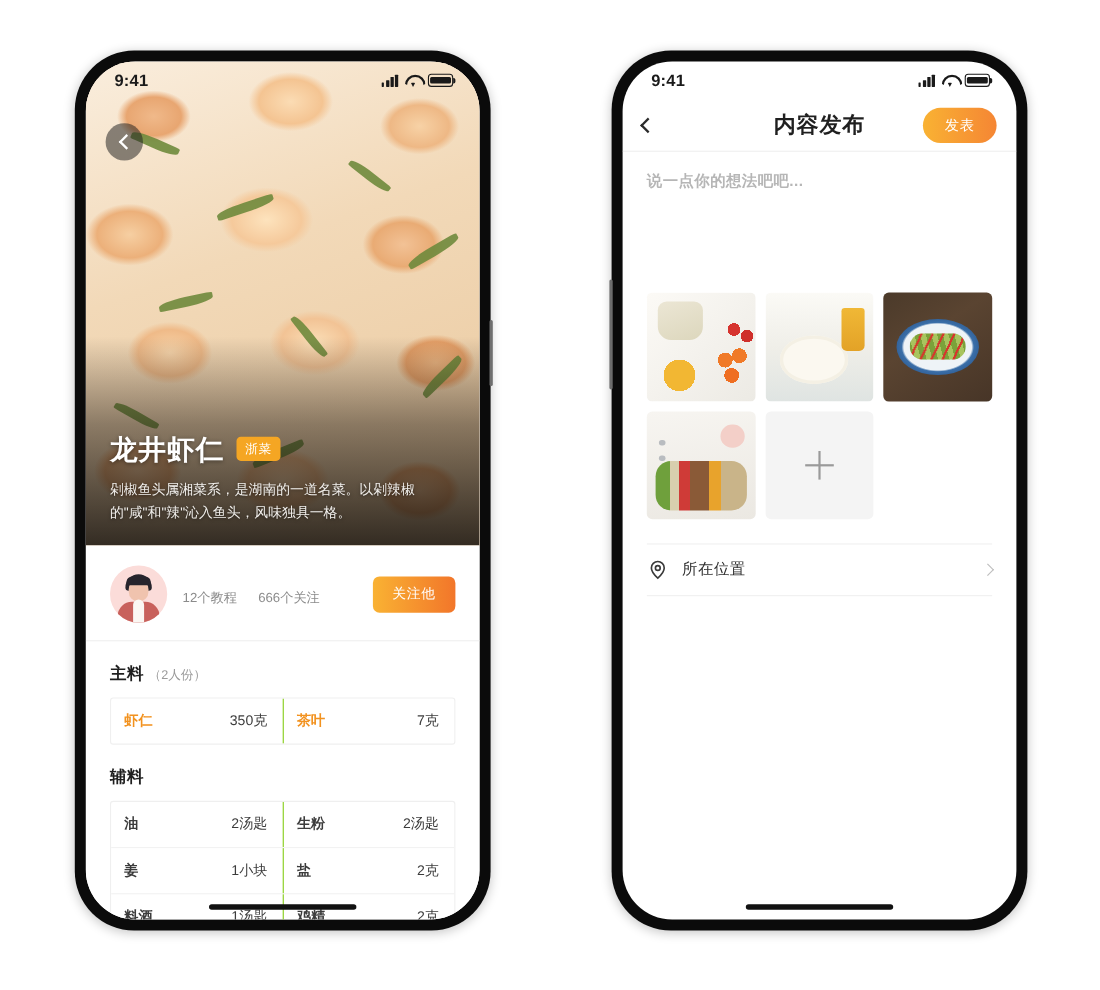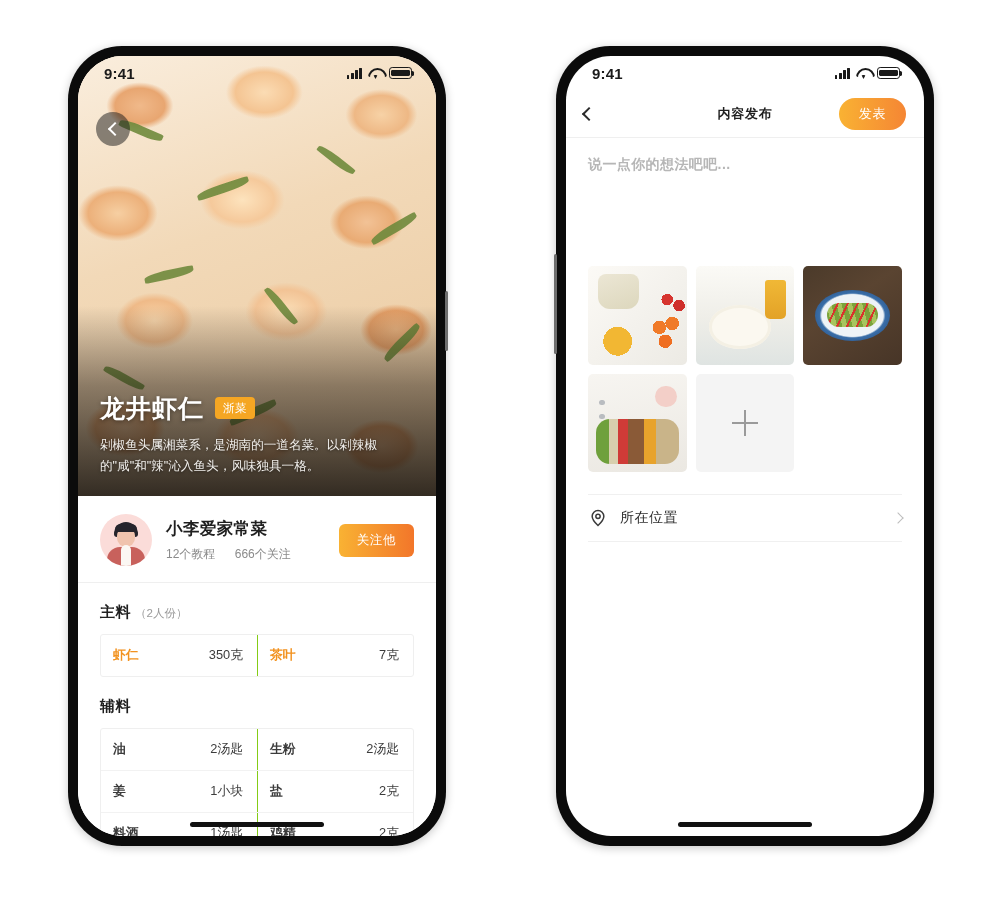--- a/index.html
+++ b/index.html
@@ -211,21 +211,21 @@
     padding: 0 18px; border-bottom: 1px solid #efefef;
   }
   .nav-back { width: 30px; display: flex; align-items: center; }
   .chev-l-dark {
     width: 10px; height: 10px;
     border-left: 2.3px solid #2a2a2a; border-bottom: 2.3px solid #2a2a2a;
     transform: rotate(45deg);
   }
   .nav-title {
     position: absolute; left: 0; right: 0; text-align: center;
-    font-size: 13px; font-weight: bold; color: #1f1f1f; letter-spacing: .8px;
+    font-size: 20px; font-weight: bold; color: #1f1f1f; letter-spacing: .8px;
     pointer-events: none;
   }
   .publish-btn {
     margin-left: auto; z-index: 2;
     padding: 7px 20px; border-radius: 16px;
     background: linear-gradient(to right, #f9b233, #f58634);
     color: #fff; font-size: 13px; letter-spacing: .6px;
   }
   .compose {
     padding: 18px 22px 0 22px; min-height: 118px;
@@ -397,21 +397,20 @@
 
         <div class="author-row">
           <div class="avatar">
             <div class="av-hair"></div>
             <div class="av-face"></div>
             <div class="av-fringe"></div>
             <div class="av-body"></div>
             <div class="av-collar"></div>
           </div>
           <div class="author-info">
-            <div class="author-name">小李爱家常菜</div>
             <div class="author-meta">
               <span>12个教程</span>
               <span>666个关注</span>
             </div>
           </div>
           <div class="follow-btn">关注他</div>
         </div>
 
         <div class="section">
           <div class="section-head">

